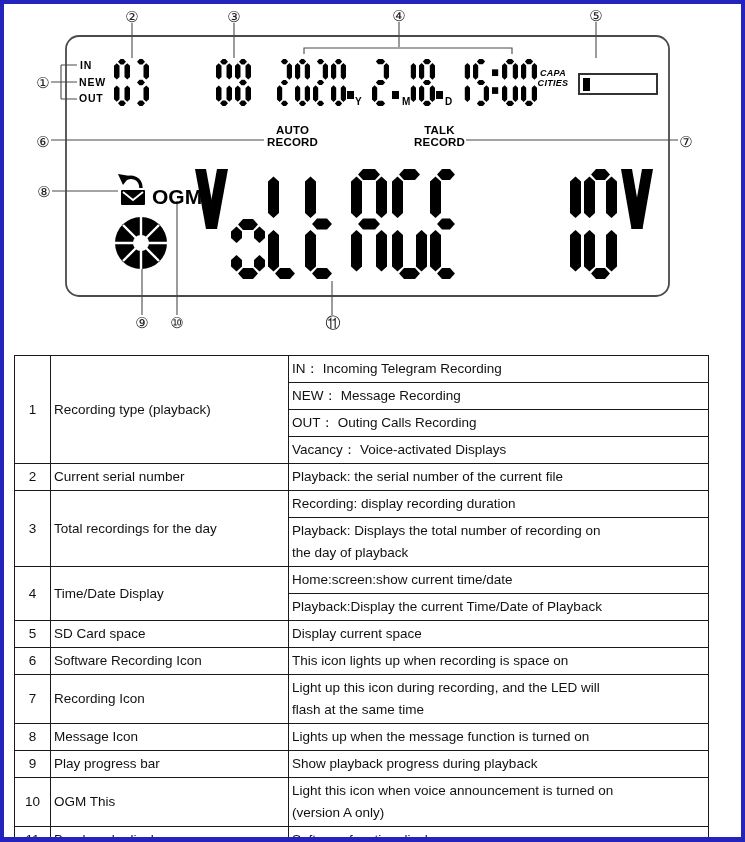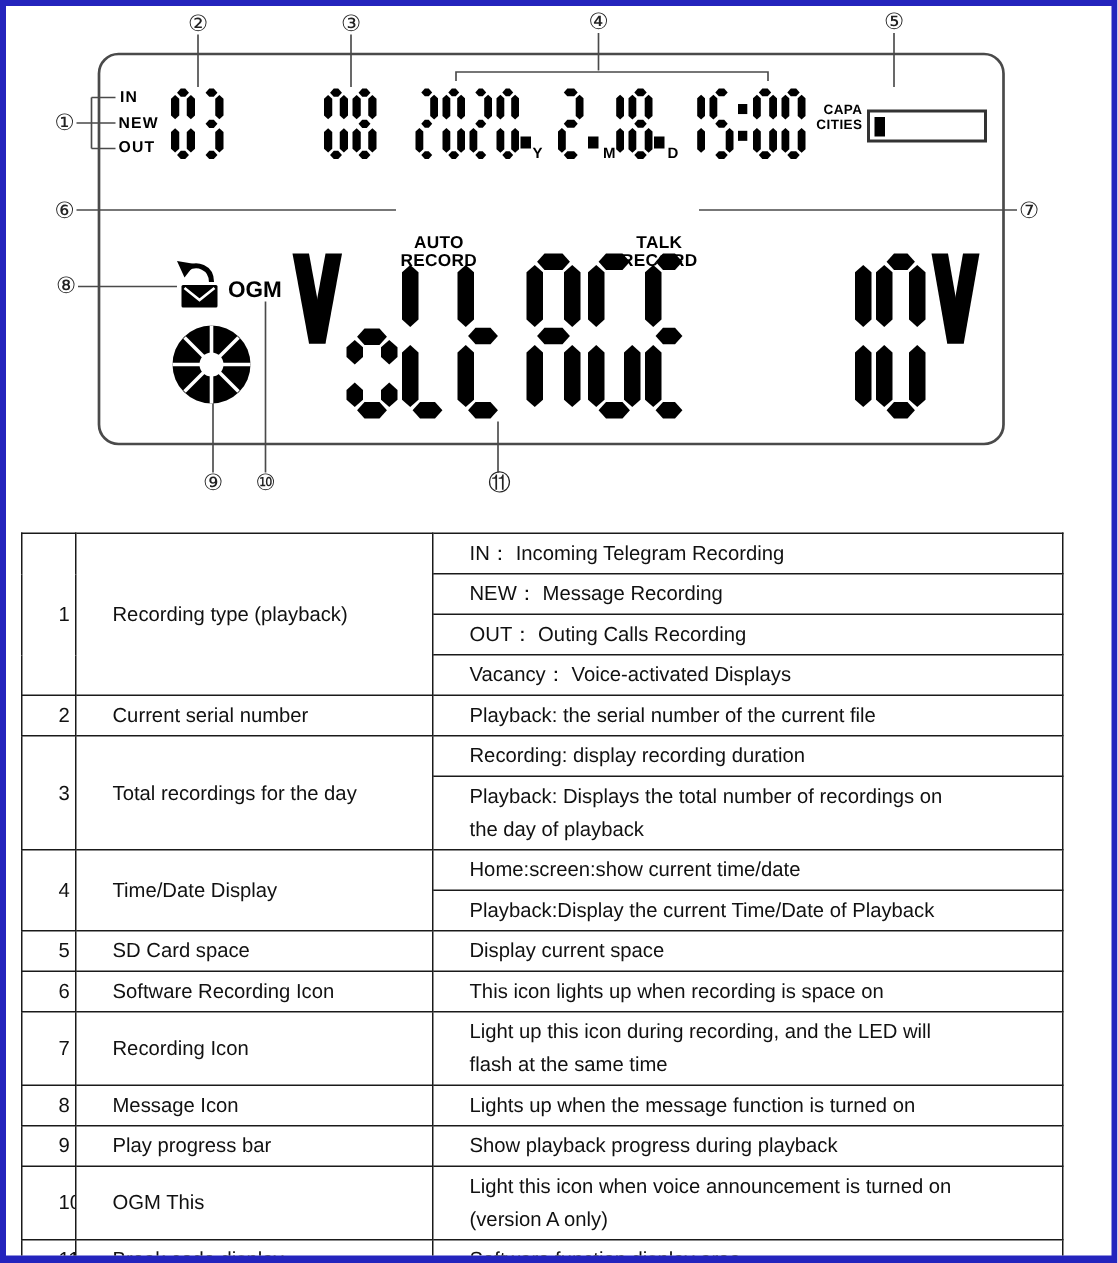--- a/index.html
+++ b/index.html
@@ -5,27 +5,27 @@
   html,body{margin:0;padding:0;background:#fff;}
   #page{position:relative;width:745px;height:842px;box-sizing:border-box;
         border:4px solid #2424bd;border-bottom-width:5px;background:#fff;
         font-family:"Liberation Sans",sans-serif;color:#111;overflow:hidden;}
   #diagram{position:absolute;left:0;top:0;width:737px;height:350px;}
   #diagram svg{position:absolute;left:0;top:0;}
   .ovl{position:absolute;white-space:pre;color:#000;text-align:center;}
   .callout{position:absolute;transform:translate(-50%,-50%);font-size:15px;color:#222;line-height:1;}
   .lcdlbl{font-weight:bold;}
   .in-out{font-size:10.5px;letter-spacing:0.8px;}
-  .recblk{font-size:11.5px;line-height:11.5px;letter-spacing:0.2px;margin-top:32px;}
-  .capablk{font-size:9px;line-height:10px;text-align:right;width:44px;letter-spacing:0.3px;}
-  .ogm{font-size:15px;}
+  .recblk{font-size:11.5px;line-height:11.5px;letter-spacing:0.2px;}
+  .capablk{font-size:9px;line-height:10px;text-align:center;width:44px;letter-spacing:0.3px;font-style:italic;}
+  .ogm{font-size:21px;}
   #tablewrap{position:absolute;left:10px;top:351px;width:694px;}
   table.desc{border-collapse:collapse;width:100%;table-layout:fixed;}
   table.desc td{border:1px solid #1a1a1a;font-size:13.5px;line-height:22px;
-                padding:2px 24px;vertical-align:middle;white-space:pre-line;
+                padding:2px 3px;vertical-align:middle;white-space:pre-line;
                 overflow:hidden;}
   td.cnum{text-align:center;padding:2px 1px;}
   col.c1{width:36px;} col.c2{width:238px;} col.c3{width:420px;}
 </style>
 </head>
 <body>
 
 <div id="page">
 
   <div id="diagram">
@@ -234,21 +234,21 @@
             <td class="cnum" rowspan="1">2</td>
             <td rowspan="1">Current serial number</td>
             <td>Playback: the serial number of the current file</td>
           </tr>
           <tr>
             <td class="cnum" rowspan="2">3</td>
             <td rowspan="2">Total recordings for the day</td>
             <td>Recording: display recording duration</td>
           </tr>
           <tr>
-            <td>Playback: Displays the total number of recordings on
+            <td>Playback: Displays the total number of recording on
 the day of playback</td>
           </tr>
           <tr>
             <td class="cnum" rowspan="2">4</td>
             <td rowspan="2">Time/Date Display</td>
             <td>Home:screen:show current time/date</td>
           </tr>
           <tr>
             <td>Playback:Display the current Time/Date of Playback</td>
           </tr>

